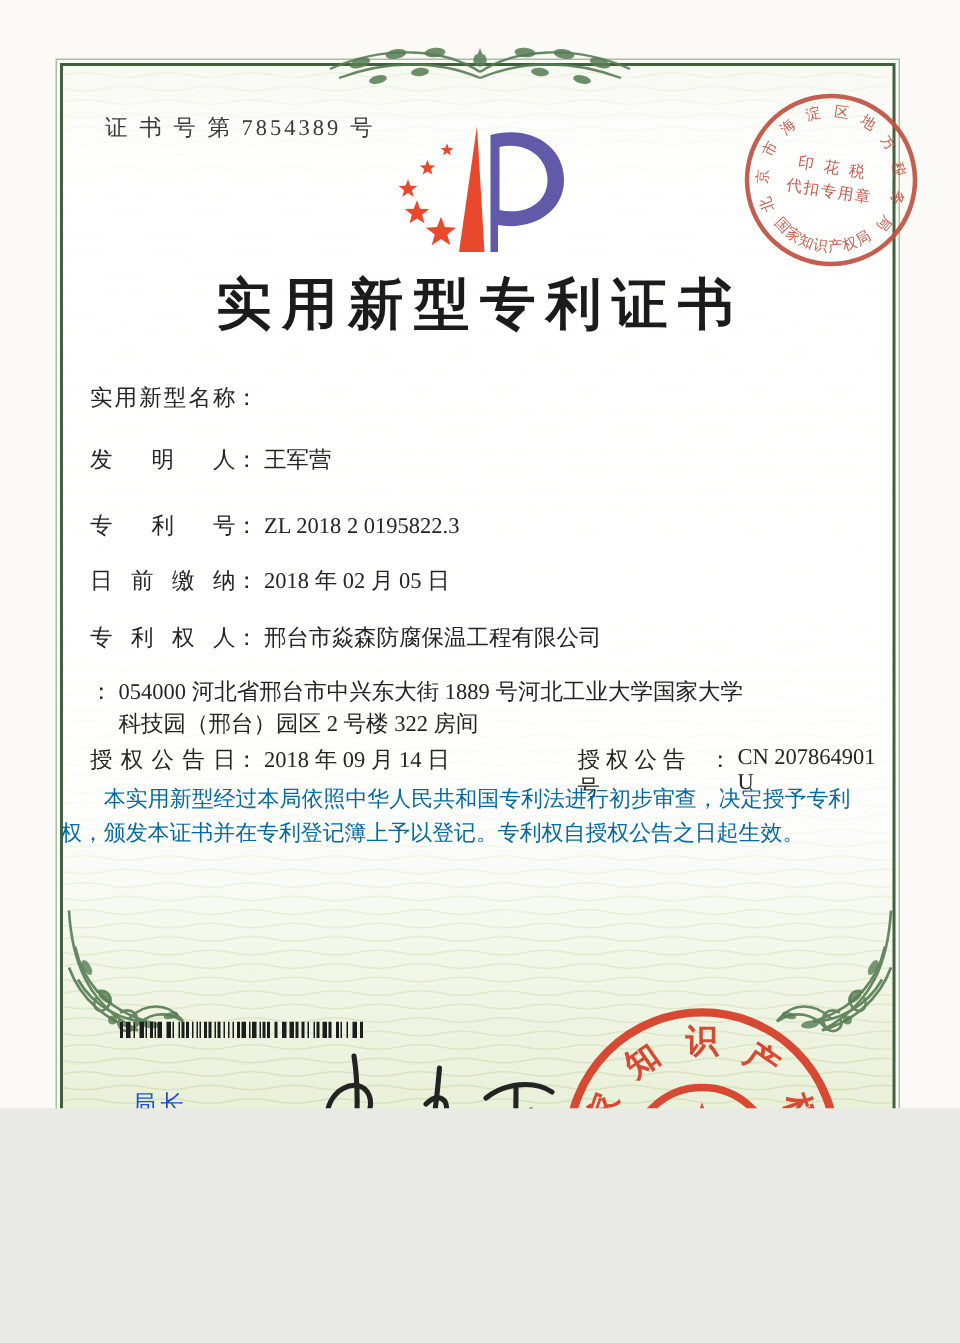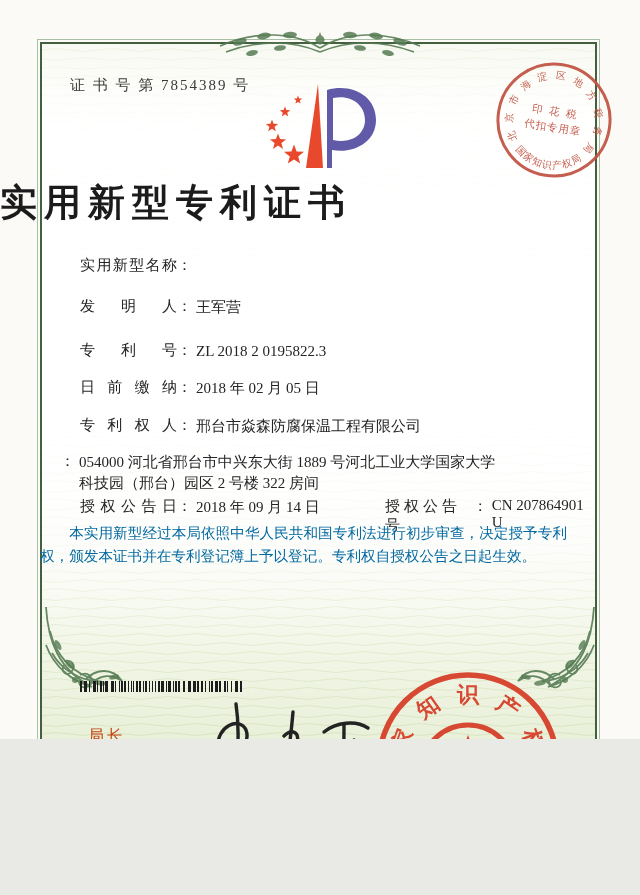--- a/index.html
+++ b/index.html
@@ -13,33 +13,33 @@
   .frame{position:absolute;left:37px;top:39px;width:561px;height:810px;border:1px solid var(--frame-light);}
   .frame-inner{position:absolute;left:2px;top:2px;right:2px;bottom:2px;border:2px solid var(--frame-dark);}
   .bg-tint{position:absolute;left:42px;top:44px;width:553px;height:802px;
     background:linear-gradient(180deg,#f1f4e6 0%,#fcfcf8 10%,#fefefc 52%,#eef3df 76%,#e4edd3 100%);}
   .waves{position:absolute;left:42px;top:44px;width:553px;height:802px;}
   .wave-fade{position:absolute;left:42px;top:44px;width:553px;height:802px;
     background:linear-gradient(180deg,rgba(253,253,250,.55) 0%,rgba(255,255,255,.93) 9%,
       rgba(255,255,255,.96) 45%,rgba(255,255,255,.78) 62%,rgba(255,255,255,.28) 73%,rgba(255,255,255,0) 86%);}
   .cert-number{position:absolute;left:70px;top:76px;font-size:15px;letter-spacing:2px;color:#3a3a3a;}
   .logo{position:absolute;left:252px;top:82px;width:132px;height:106px;}
-  .title{position:absolute;left:0;top:178px;width:100%;text-align:left;font-size:37px;
+  .title{position:absolute;left:0;top:178px;width:100%;text-align:center;font-size:37px;
     font-weight:600;letter-spacing:7px;color:#1b1b1b;}
   .tax-stamp{position:absolute;left:492px;top:58px;width:124px;height:124px;transform:rotate(9deg);opacity:.92;}
   .fields{position:absolute;left:60px;top:0;width:530px;color:#242424;}
   .frow{position:absolute;left:0;font-size:15px;display:flex;}
-  .flabel{display:inline-block;width:97px;text-align:justify;text-align-last:justify;flex:none;margin-left:20px;}
+  .flabel{display:inline-block;width:97px;text-align:justify;text-align-last:justify;flex:none;}
   .fcolon{flex:none;margin-right:4px;}
   .fvalue{display:inline-block;max-width:424px;line-height:21px;}
   .frow2{position:absolute;font-size:15px;display:flex;}
   .paras{position:absolute;left:40px;top:522px;width:527px;color:#0369a1;}
   .paras p{margin:0;text-indent:2em;font-size:14.6px;line-height:22.6px;text-align:justify;}
   .barcode{position:absolute;left:80px;top:681px;width:166px;height:11px;}
-  .director-title{position:absolute;left:88px;top:726px;font-size:16px;color:#c2410c;letter-spacing:3px;}
+  .director-title{position:absolute;left:88px;top:726px;font-size:16px;color:#1d4ed8;letter-spacing:3px;}
   .director-name{position:absolute;left:88px;top:759px;font-size:16px;color:#0f766e;letter-spacing:3px;}
   .signature{position:absolute;left:196px;top:696px;width:180px;height:104px;}
   .seal{position:absolute;left:372px;top:668px;width:192px;height:192px;opacity:.95;}
   .seal-date{position:absolute;left:383px;top:786px;font-size:15px;color:#2e2e2e;letter-spacing:1.5px;}
   .footer{position:absolute;left:0;top:822px;width:100%;text-align:left;font-size:12.5px;color:#333;letter-spacing:1px;}
   .garland{position:absolute;left:212px;top:26px;width:216px;height:38px;}
   .corner{position:absolute;width:86px;height:92px;}
   .corner.bl{left:42px;bottom:46px;}
   .corner.br{right:42px;bottom:46px;transform:scaleX(-1);}
 </style>

